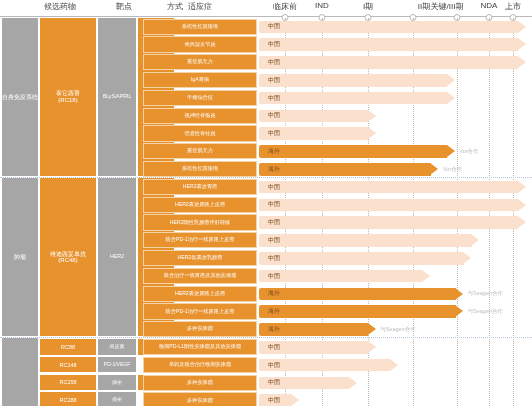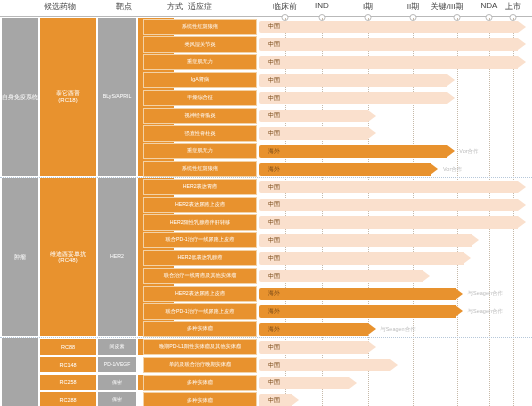--- a/index.html
+++ b/index.html
@@ -69,21 +69,21 @@
 <div class="hdr-label" style="left: 60px;">候选药物</div>
     <div class="hdr-label" style="left: 100px; margin-left: 24px;">靶点</div>
     <div class="hdr-label" style="left: 175px;">方式</div>
     <div class="hdr-label" style="left: 200px;">适应症</div>
     <div class="hdr-label" style="left: 285px;">临床前</div>
     <div class="hdr-node" style="left: 285px;"></div>
     <div class="hdr-label" style="left: 322px;">IND</div>
     <div class="hdr-node" style="left: 322px;"></div>
     <div class="hdr-label" style="left: 368px;">I期</div>
     <div class="hdr-node" style="left: 368px;"></div>
-    <div class="hdr-label" style="left: 413px;">II期</div>
+    <div class="hdr-label" style="left: 424px;">II期</div>
     <div class="hdr-node" style="left: 413px;"></div>
     <div class="hdr-label" style="left: 447px;">关键/III期</div>
     <div class="hdr-node" style="left: 457px;"></div>
     <div class="hdr-label" style="left: 489px;">NDA</div>
     <div class="hdr-node" style="left: 489px;"></div>
     <div class="hdr-label" style="left: 513px;">上市</div>
     <div class="hdr-node" style="left: 513px;"></div>
     <div class="gridline" style="left: 285px;"></div>
     <div class="gridline" style="left: 322px;"></div>
     <div class="gridline" style="left: 368px;"></div>

